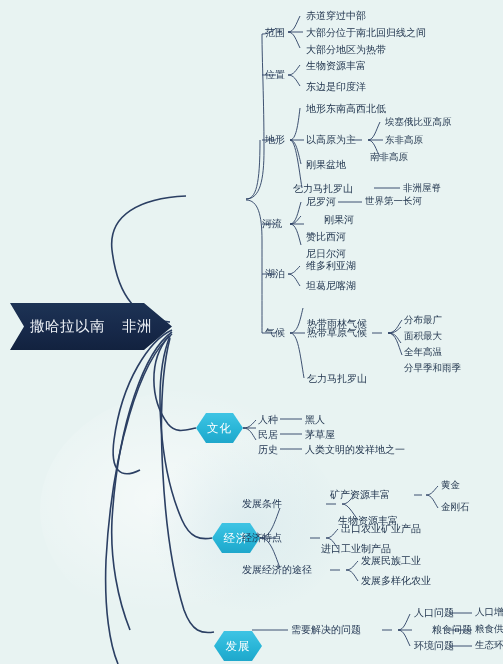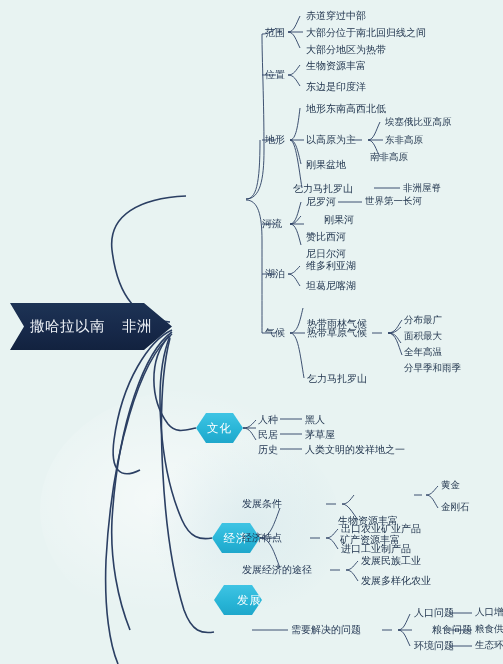--- a/index.html
+++ b/index.html
@@ -167,21 +167,21 @@
     <span class="r1">撒哈拉以南</span>
     <span class="r2">非洲</span>
   </div>
 
   <div class="branch" style="left:196px;top:413px;width:47px;">
     <span>文化</span>
   </div>
   <div class="branch" style="left:212px;top:523px;width:48px;">
     <span>经济</span>
   </div>
-  <div class="branch" style="left:214px;top:585px;width:48px;justify-content:flex-end;">
+  <div class="branch" style="left:214px;top:631px;width:48px;">
     <span>发展</span>
   </div>
 
   <div class="node lvl2" style="left:265px;top:28px;">范围</div>
   <div class="node lvl3" style="left:306px;top:11px;">赤道穿过中部</div>
   <div class="node lvl3" style="left:306px;top:28px;">大部分位于南北回归线之间</div>
   <div class="node lvl3" style="left:306px;top:45px;">大部分地区为热带</div>
 
   <div class="node lvl2" style="left:265px;top:70px;">位置</div>
   <div class="node lvl3" style="left:306px;top:61px;">生物资源丰富</div>
@@ -218,28 +218,28 @@
   <div class="node lvl4" style="left:404px;top:364px;">分早季和雨季</div>
 
   <div class="node lvl2" style="left:258px;top:415px;">人种</div>
   <div class="node lvl3" style="left:305px;top:415px;">黑人</div>
   <div class="node lvl2" style="left:258px;top:430px;">民居</div>
   <div class="node lvl3" style="left:305px;top:430px;">茅草屋</div>
   <div class="node lvl2" style="left:258px;top:445px;">历史</div>
   <div class="node lvl3" style="left:305px;top:445px;">人类文明的发祥地之一</div>
 
   <div class="node lvl2" style="left:242px;top:499px;">发展条件</div>
-  <div class="node lvl3" style="left:340px;top:490px;margin-top:45px;">矿产资源丰富</div>
+  <div class="node lvl3" style="left:330px;top:490px;">矿产资源丰富</div>
   <div class="node lvl3" style="left:338px;top:516px;">生物资源丰富</div>
   <div class="node lvl4" style="left:441px;top:481px;">黄金</div>
   <div class="node lvl4" style="left:441px;top:503px;">金刚石</div>
 
   <div class="node lvl2" style="left:242px;top:533px;">经济特点</div>
   <div class="node lvl3" style="left:341px;top:524px;">出口农业矿业产品</div>
-  <div class="node lvl3" style="left:341px;top:544px;">进口工业制产品</div>
+  <div class="node lvl3" style="left:321px;top:544px;">进口工业制产品</div>
 
   <div class="node lvl2" style="left:242px;top:565px;">发展经济的途径</div>
   <div class="node lvl3" style="left:361px;top:556px;">发展民族工业</div>
   <div class="node lvl3" style="left:361px;top:576px;">发展多样化农业</div>
 
   <div class="node lvl2" style="left:291px;top:625px;">需要解决的问题</div>
   <div class="node lvl3" style="left:414px;top:608px;">人口问题</div>
   <div class="node lvl4" style="left:475px;top:608px;">人口增长率居世界首位</div>
   <div class="node lvl3" style="left:432px;top:625px;">粮食问题</div>
   <div class="node lvl4" style="left:475px;top:625px;">粮食供应不足</div>

